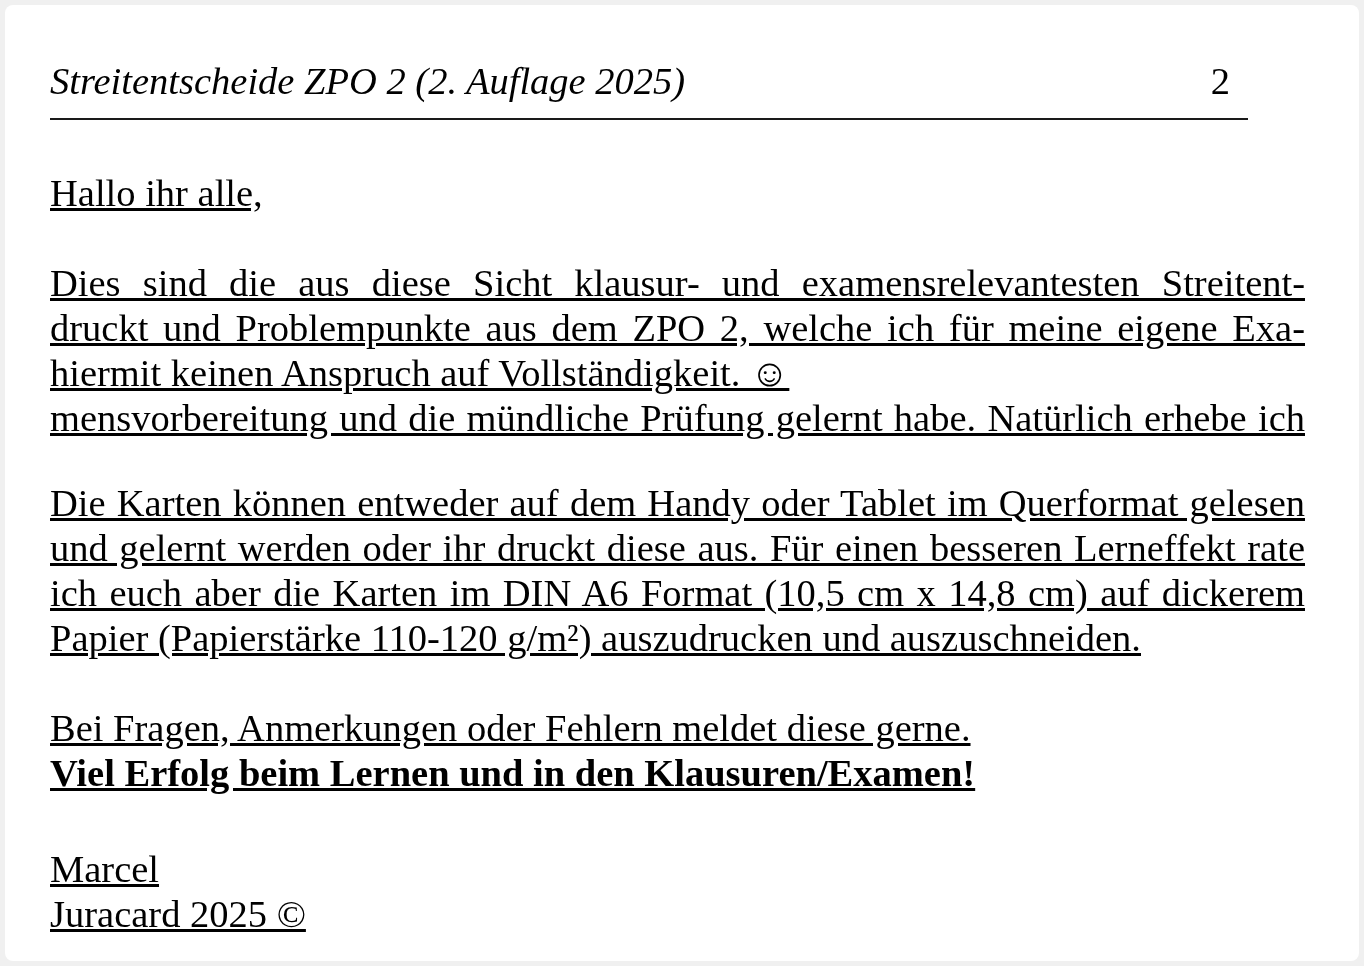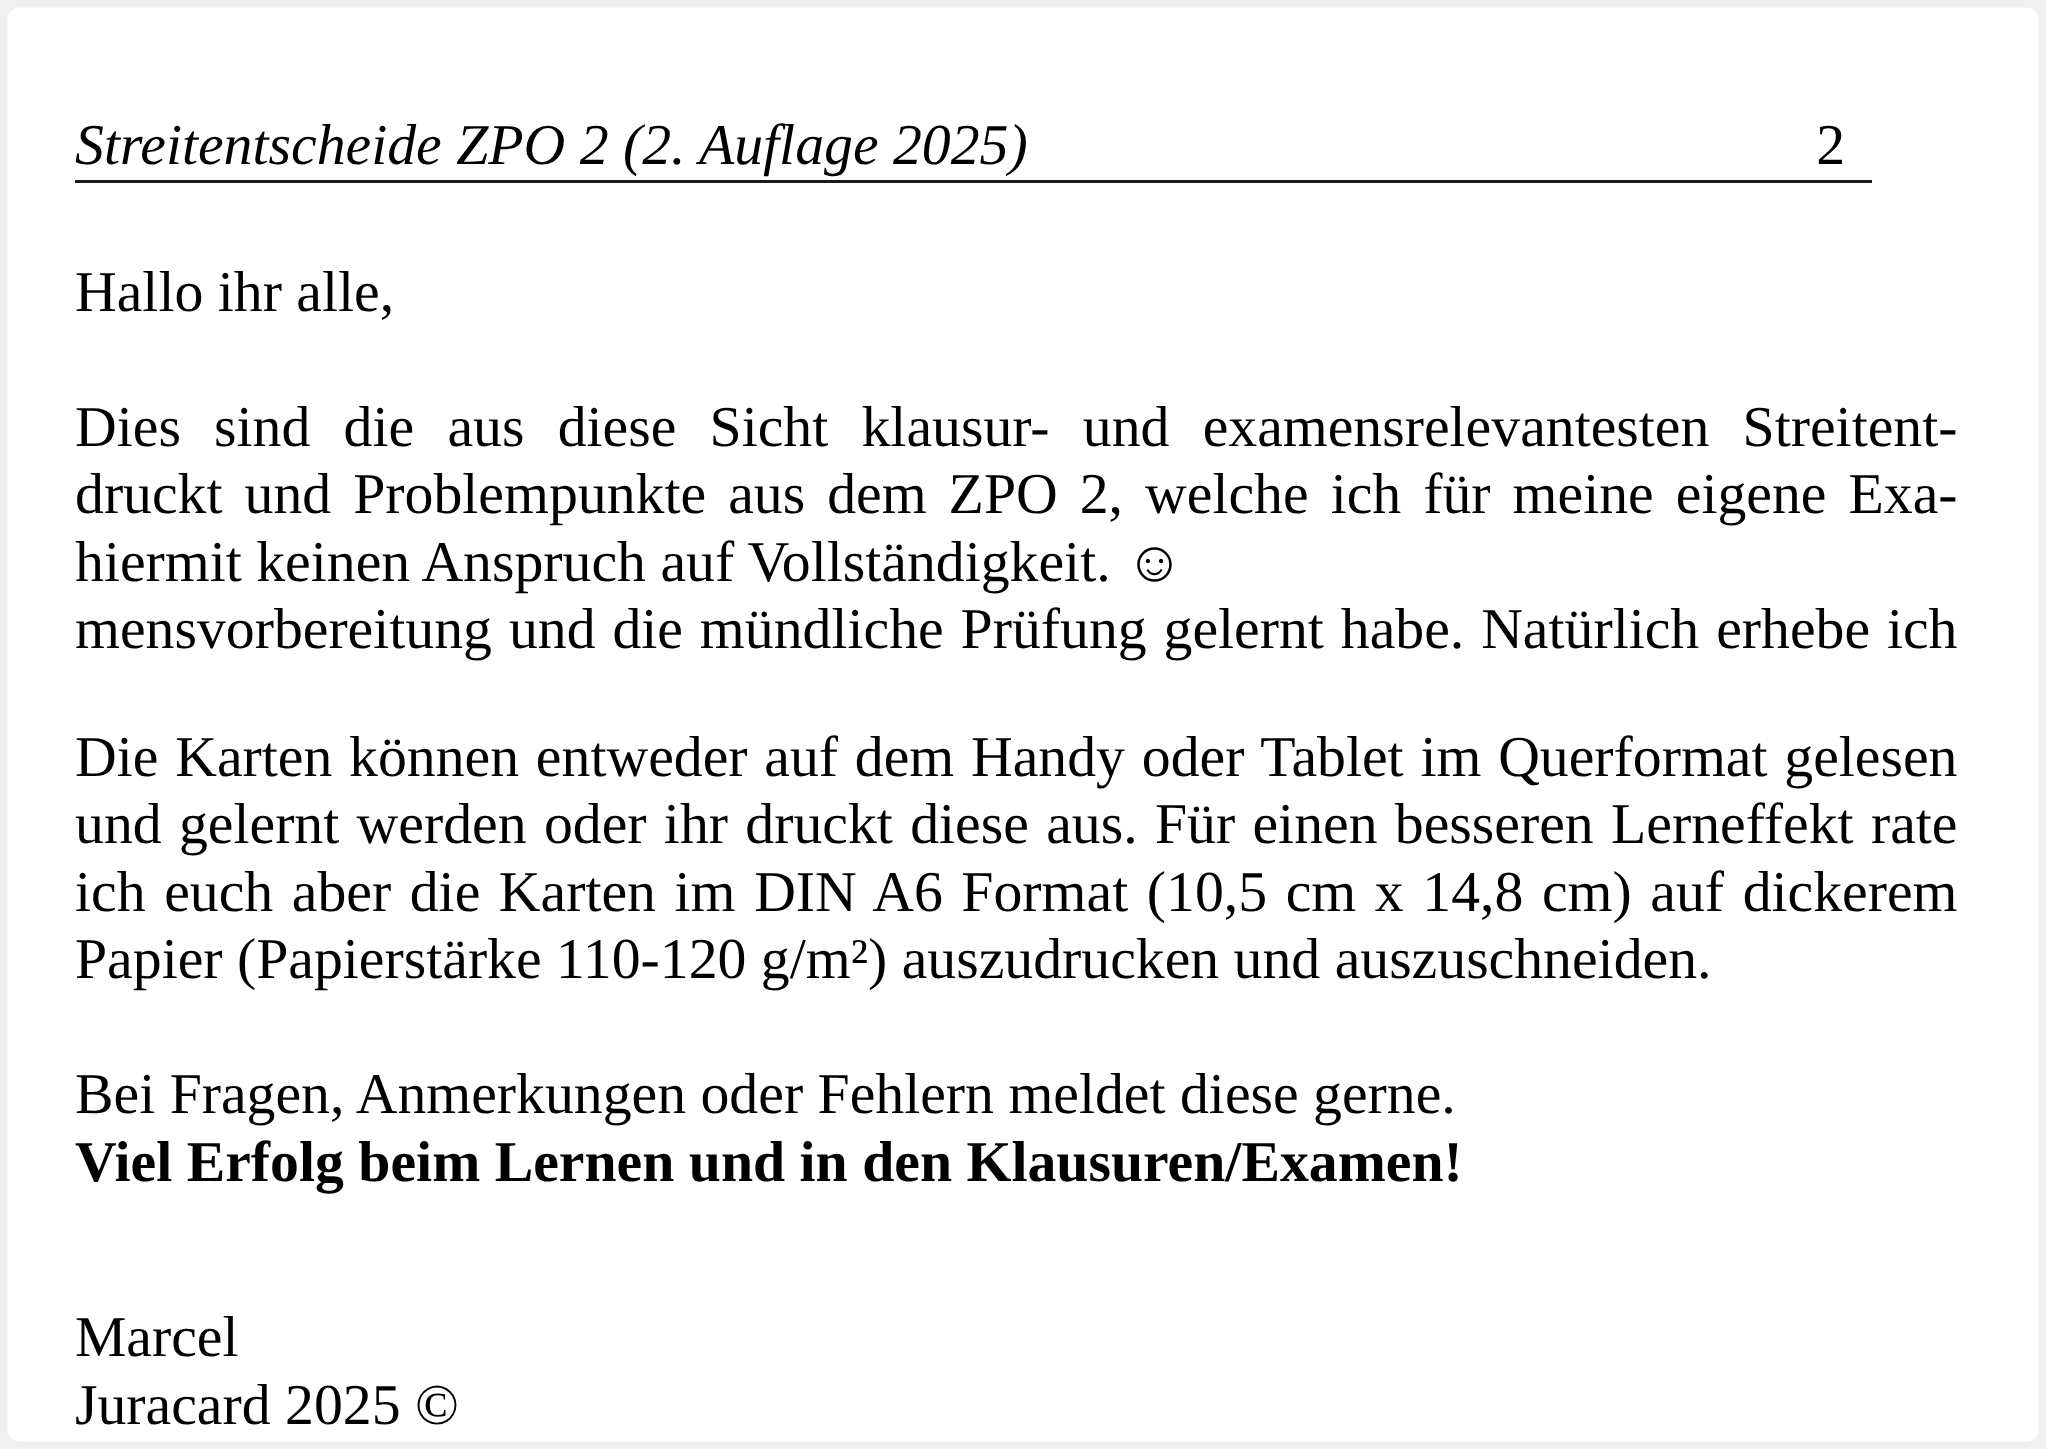--- a/index.html
+++ b/index.html
@@ -19,57 +19,57 @@
     width: 1354px;
     height: 956px;
     background: #ffffff;
     border-radius: 8px;
     box-sizing: border-box;
     padding-left: 45px;
     overflow: hidden;
   }
   
   .header {
-    margin-top: 70px;
+    margin-top: 54px;
     width: 1198px;
     display: flex;
     justify-content: space-between;
     align-items: flex-end;
     border-bottom: 2px solid #1a1a1a;
-    padding-bottom: 0;
+    padding-bottom: 14px;
   }
   .header-title {
     font-style: italic;
     font-size: 38.5px;
     line-height: 45px;
     white-space: nowrap;
   }
   .header-pagenum {
     font-size: 38.5px;
     line-height: 45px;
     margin-right: 18px;
   }
   
-  .content { width: 1255px; }
+  .content { width: 1255px; text-decoration: underline; }
   .line {
     font-size: 38.5px;
     line-height: 45px;
     white-space: normal;
   }
   
   .j {
     text-align: justify;
     text-align-last: justify;
   }
   .greeting    { margin-top: 51px; }
   .para-intro  { margin-top: 45px; }
   .para-cards  { margin-top: 40px; }
   .para-feedback { margin-top: 45px; }
   .bold { font-weight: bold; }
-  .signature { margin-top: 72px; }
+  .signature { margin-top: 51px; }
   .copyright {
     width: 1198px;
     text-align: left;
   }
 </style>
 </head>
 <body>
 
 <div class="page">
 

